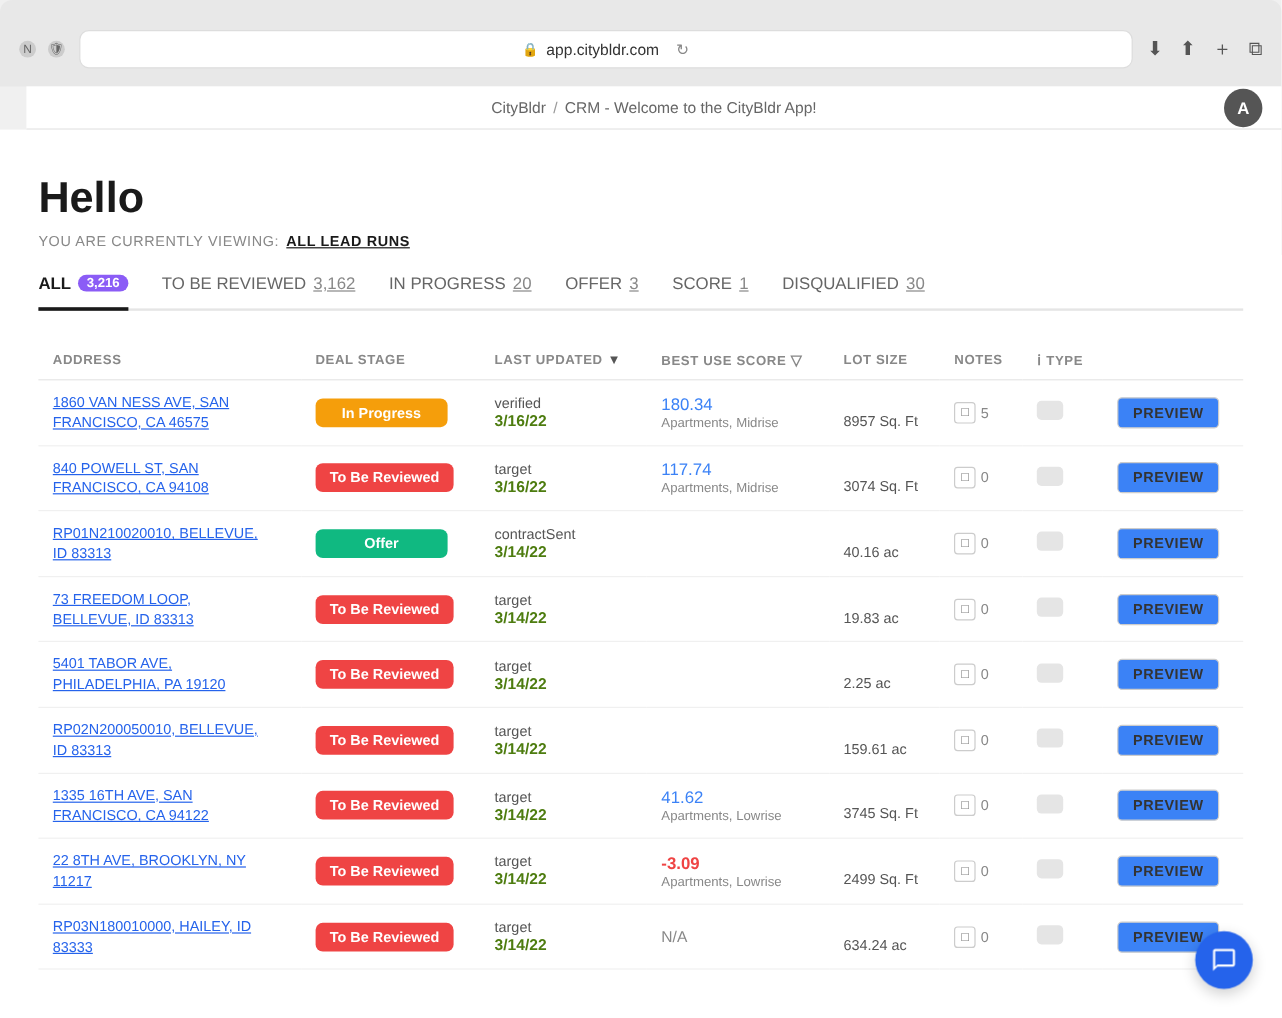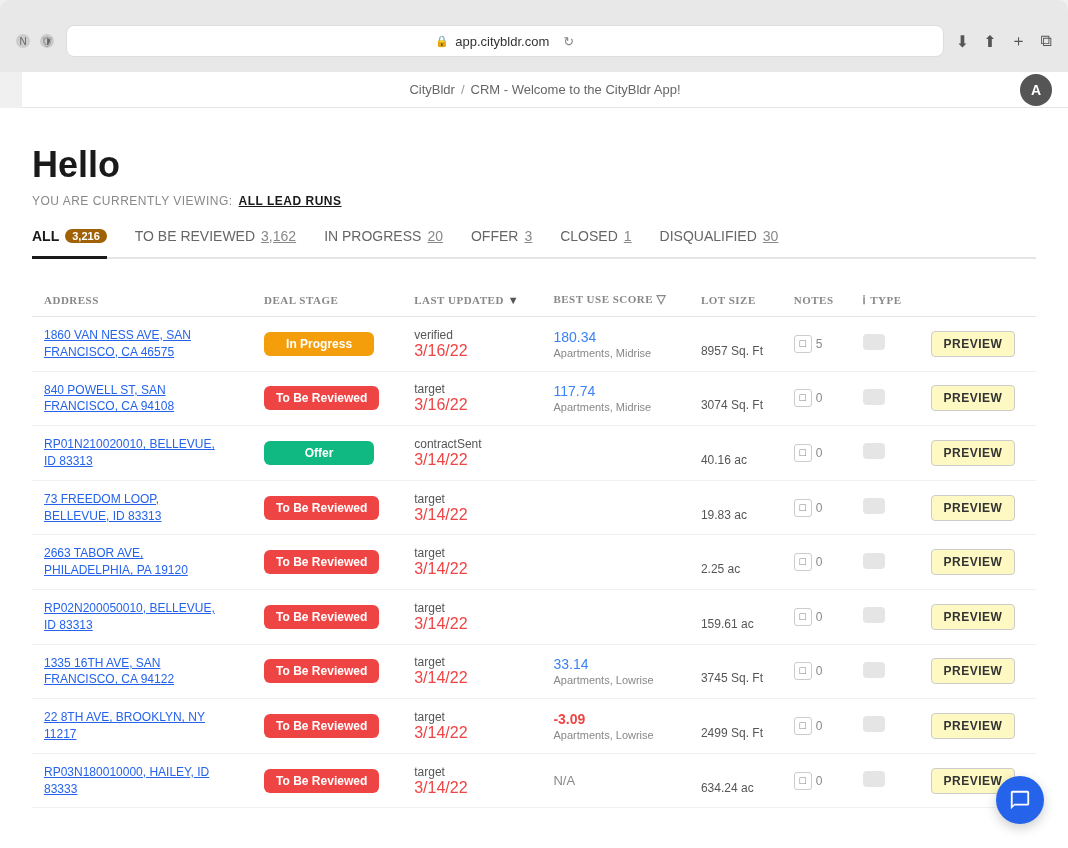--- a/index.html
+++ b/index.html
@@ -121,21 +121,21 @@
       cursor: pointer;
       border-bottom: 3px solid transparent;
       margin-bottom: -2px;
     }
     .tab.active {
       color: #1a1a1a;
       border-bottom: 3px solid #1a1a1a;
       font-weight: 600;
     }
     .tab-badge {
-      background: #a16207;
+      background: #8b5cf6;
       color: white;
       border-radius: 10px;
       padding: 1px 7px;
       font-size: 11px;
       font-weight: 600;
     }
     .tab-count {
       color: #888;
       font-size: 14px;
       text-decoration: underline;
@@ -147,21 +147,20 @@
     }
     .table-wrapper th {
       font-size: 11px;
       font-weight: 600;
       color: #888;
       text-align: left;
       padding: 8px 12px;
       border-bottom: 1px solid #e5e5e5;
       letter-spacing: 0.5px;
       text-transform: uppercase;
-      font-family: Liberation Serif, serif;
     }
     .table-wrapper th.sortable { cursor: pointer; }
     .table-wrapper th .sort-arrow { margin-left: 4px; color: #555; }
     .table-wrapper th .info-icon { margin-right: 4px; color: #888; font-size: 12px; }
     .table-wrapper td {
       padding: 10px 12px;
       border-bottom: 1px solid #f0f0f0;
       font-size: 13px;
       vertical-align: middle;
     }
@@ -181,21 +180,21 @@
       font-weight: 600;
       text-align: center;
       display: inline-block;
       min-width: 110px;
     }
     .stage-inprogress { background: #f59e0b; color: white; }
     .stage-tobereviewed { background: #ef4444; color: white; }
     .stage-offer { background: #10b981; color: white; }
 
     .update-type { font-size: 12px; color: #555; }
-    .update-date { font-size: 16px; color: #ef4444; }
+    .update-date { font-size: 13px; color: #4d7c0f; font-weight: bold; }
 
     .score-positive { color: #3b82f6; font-weight: 400; font-size: 14px; }
     .score-negative { color: #ef4444; font-weight: 600; font-size: 14px; }
     .score-na { color: #888; font-size: 13px; }
     .score-type { font-size: 11px; color: #888; margin-top: 2px; }
 
     .lot-size { font-size: 12px; color: #555; margin-top: 14px; }
 
     .notes-cell { display: flex; align-items: center; gap: 4px; color: #888; font-size: 12px; }
     .notes-checkbox {
@@ -205,21 +204,21 @@
 
     .type-icon {
       background: #e5e5e5;
       border-radius: 4px;
       width: 22px; height: 16px;
       display: inline-block;
     }
 
     .preview-btn {
       border: 1.5px solid #ccc;
-      background: #fef9c3;
+      background: #3b82f6;
       border-radius: 4px;
       padding: 5px 12px;
       font-size: 12px;
       font-weight: 600;
       color: #333;
       cursor: pointer;
       letter-spacing: 0.5px;
     }
 
     .chat-btn {
@@ -286,21 +285,21 @@
       </div>
       <div class="tab">
         <span>IN PROGRESS</span>
         <span class="tab-count">20</span>
       </div>
       <div class="tab">
         <span>OFFER</span>
         <span class="tab-count">3</span>
       </div>
       <div class="tab">
-        <span>CLOSED</span>
+        <span>SCORE</span>
         <span class="tab-count">1</span>
       </div>
       <div class="tab">
         <span>DISQUALIFIED</span>
         <span class="tab-count">30</span>
       </div>
     </div>
 
   <table class="table-wrapper">
     <thead>
@@ -429,21 +428,21 @@
     </td>
     <td>
       <span class="type-icon"></span>
     </td>
     <td>
       <button class="preview-btn">PREVIEW</button>
     </td>
   </tr>
         <tr>
     <td>
-      <div class="address-cell">2663 TABOR AVE, PHILADELPHIA, PA 19120</div>
+      <div class="address-cell">5401 TABOR AVE, PHILADELPHIA, PA 19120</div>
     </td>
     <td>
       <span class="stage-badge stage-tobereviewed">To Be Reviewed</span>
     </td>
     <td>
       <div class="update-type">target</div>
       <div class="update-date">3/14/22</div>
     </td>
     <td></td>
     <td>
@@ -495,21 +494,21 @@
       <div class="address-cell">1335 16TH AVE, SAN FRANCISCO, CA 94122</div>
     </td>
     <td>
       <span class="stage-badge stage-tobereviewed">To Be Reviewed</span>
     </td>
     <td>
       <div class="update-type">target</div>
       <div class="update-date">3/14/22</div>
     </td>
     <td>
-            <div class="score-positive">33.14</div>
+            <div class="score-positive">41.62</div>
                  <div class="score-type">Apartments, Lowrise</div>
           </td>
     <td>
       <div class="lot-size">3745 Sq. Ft</div>
     </td>
     <td>
       <div class="notes-cell">
         <div class="notes-checkbox">☐</div>
         <span>0</span>
       </div>

